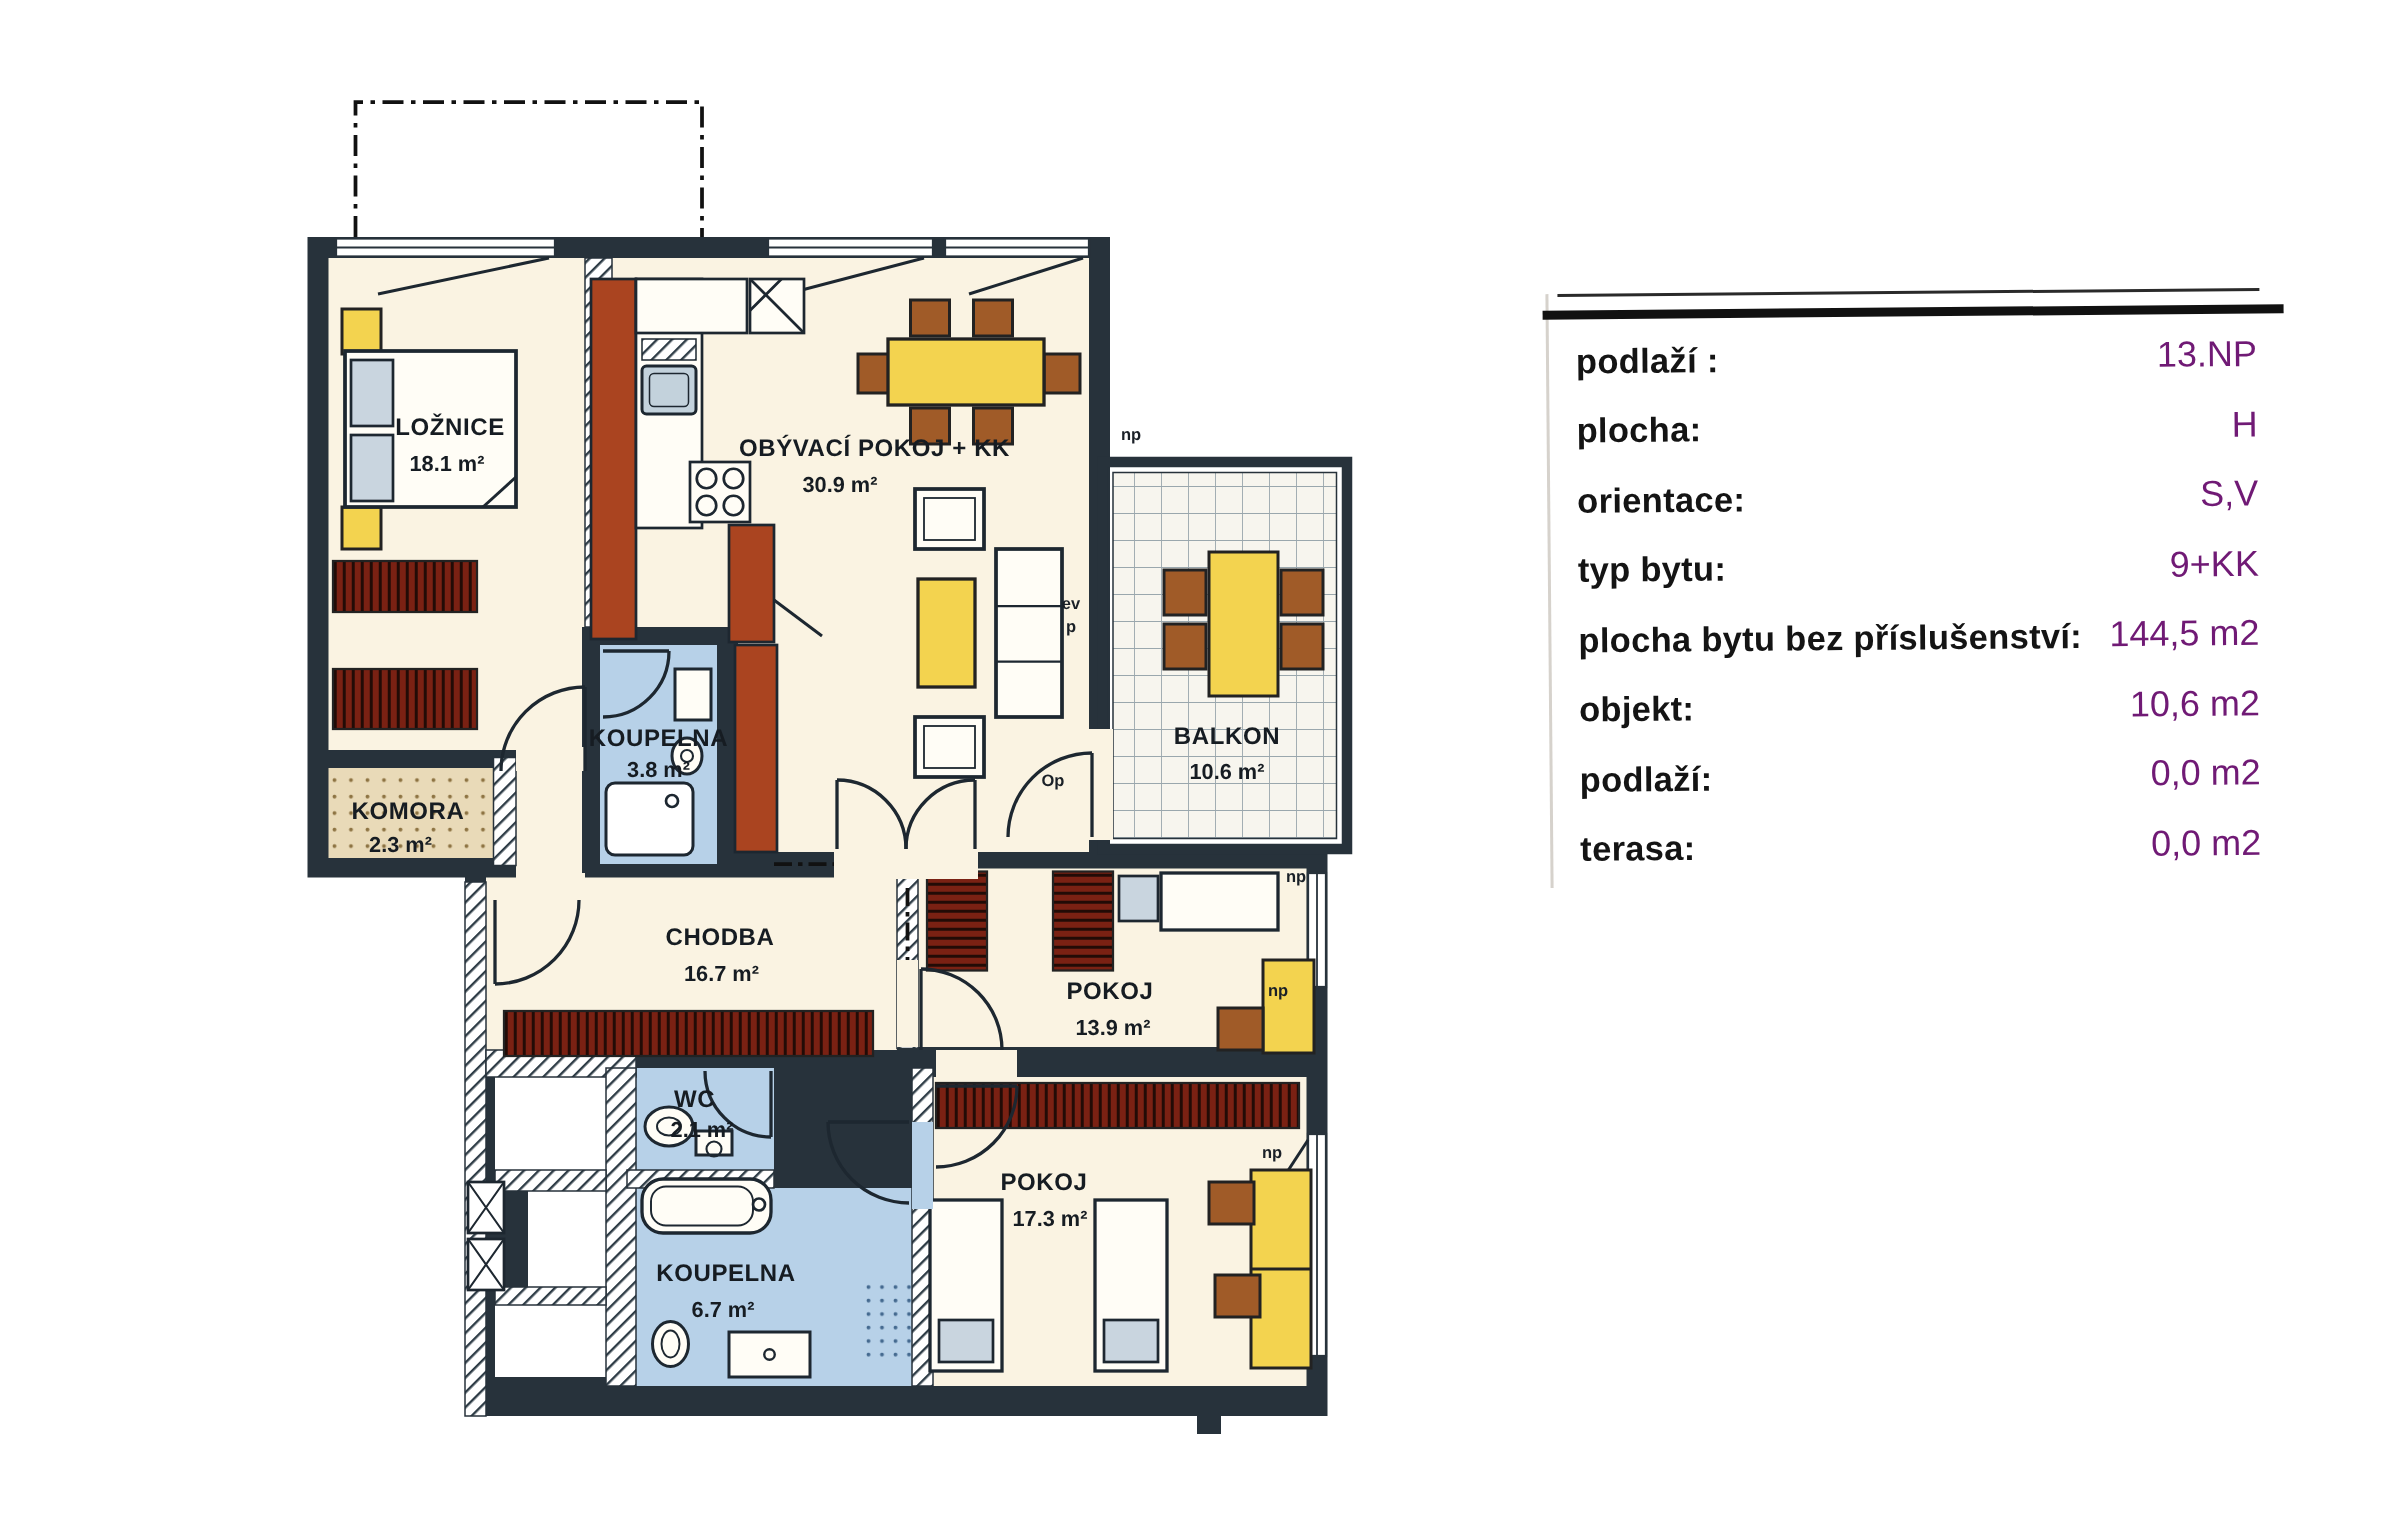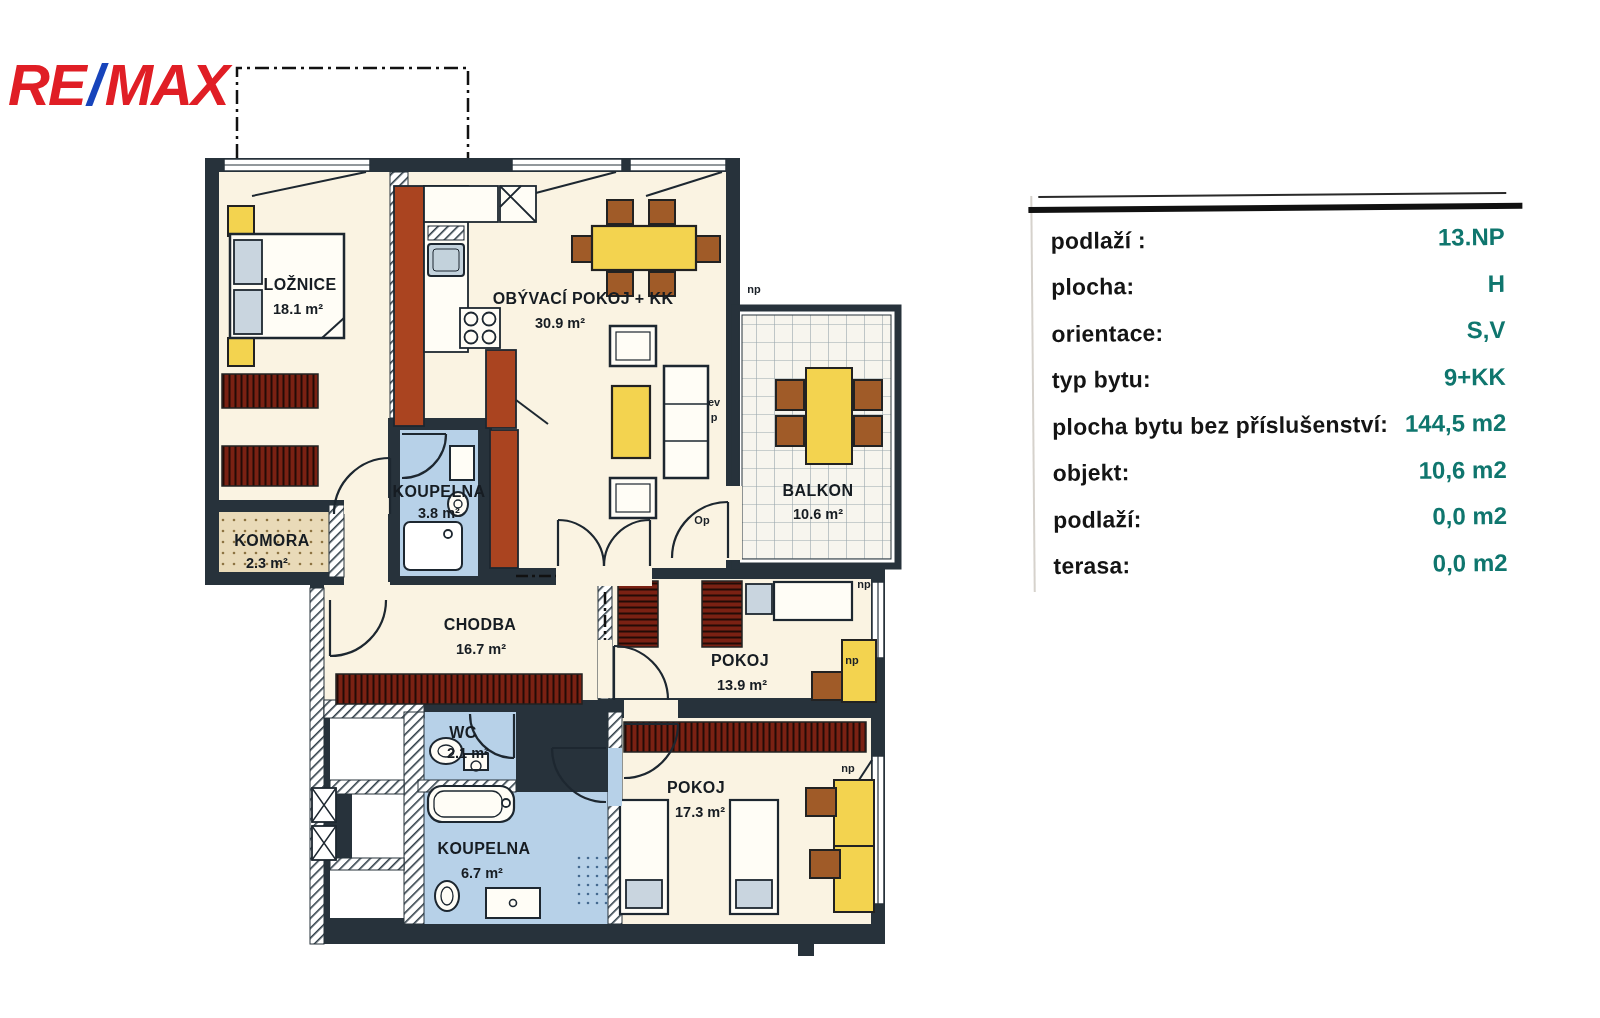--- a/index.html
+++ b/index.html
@@ -19,30 +19,27 @@
   .t-tiny{font-family:"Liberation Sans",sans-serif;font-weight:bold;font-size:11px;fill:#1a2027;}
 
   
   .info{position:absolute;left:1030px;top:186px;width:480px;height:412px;transform:rotate(-0.5deg);}
   .info .rule-thin{position:absolute;top:8px;left:10px;right:2px;height:2px;background:#2a2a2a;}
   .info .rule-thick{position:absolute;top:19px;left:0;right:-14px;height:6px;background:#111;}
   .info .left-edge{position:absolute;top:8px;left:2px;width:2px;height:396px;background:#d6d2cc;}
   .info .rows{position:absolute;top:30px;left:0;right:0;}
   .info .row{height:46.5px;display:flex;justify-content:space-between;align-items:center;padding:0 4px 0 22px;}
   .info .lbl{font-weight:bold;font-size:23px;color:#141414;letter-spacing:.2px;}
-  .info .val{font-weight:bold;font-size:24px;color:#0f766e;white-space:nowrap;}
+  .info .val{font-weight:normal;font-size:24px;color:#701a75;white-space:nowrap;}
 </style>
 </head>
 <body>
 
 <div class="stage">
 
-  <div class="logo">
-    <span class="re">RE</span><span class="slash">/</span><span class="max">MAX</span>
-  </div>
 
   <svg class="plan-svg" width="1600" height="1018" viewBox="0 0 1600 1018">
     <defs>
       <pattern id="hatch" width="7" height="7" patternUnits="userSpaceOnUse" patternTransform="rotate(45)">
         <rect width="7" height="7" fill="#ffffff"></rect>
         <line x1="0" y1="0" x2="0" y2="7" stroke="#2e3c46" stroke-width="3.2"></line>
       </pattern>
       <pattern id="wrv" width="6" height="40" patternUnits="userSpaceOnUse">
         <rect width="6" height="40" fill="#7a2113"></rect>
         <line x1="1.5" y1="0" x2="1.5" y2="40" stroke="#220b06" stroke-width="2"></line>

